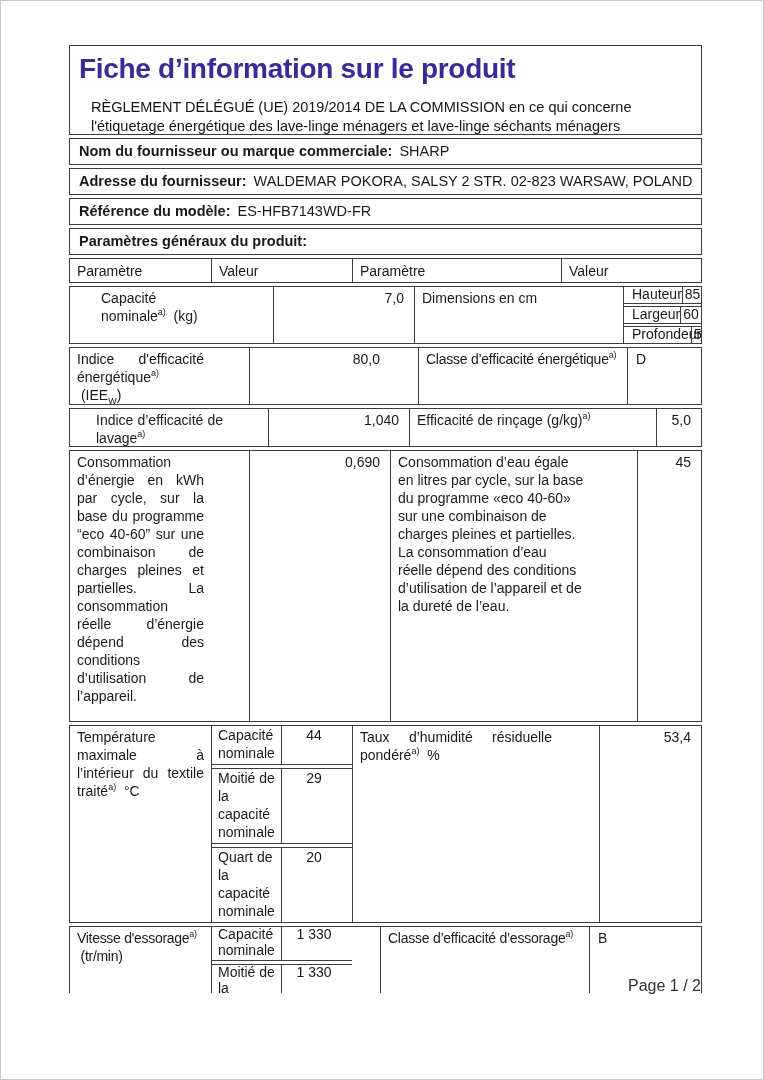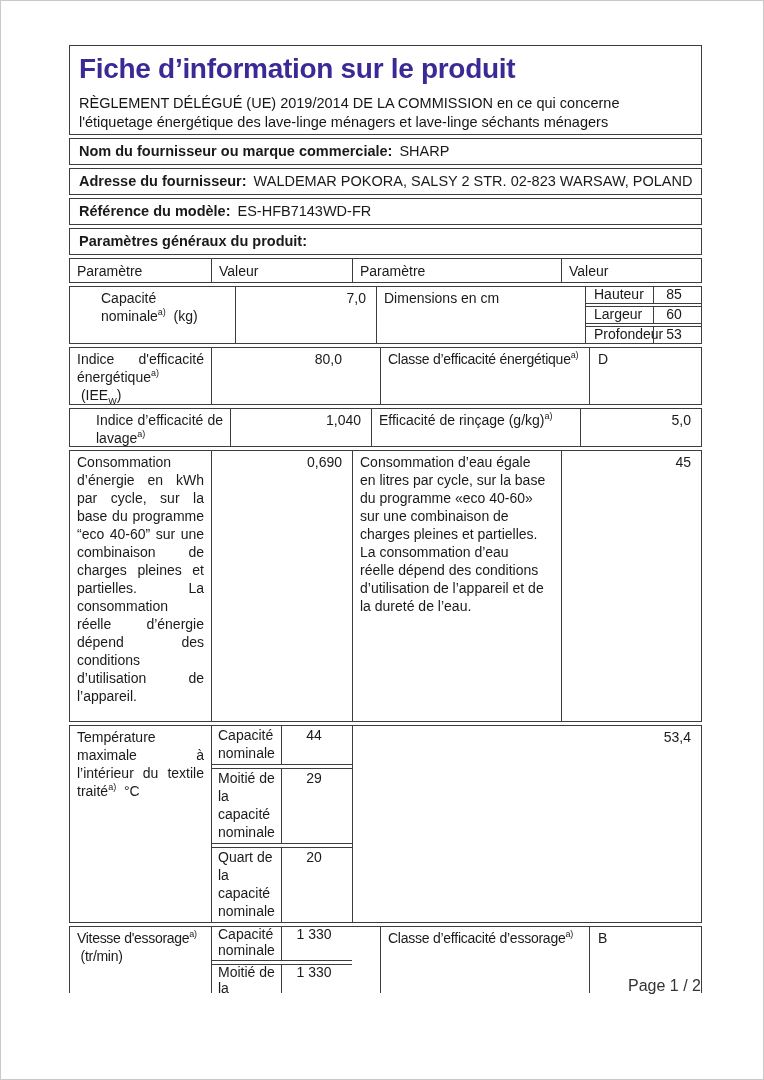--- a/index.html
+++ b/index.html
@@ -8,34 +8,34 @@
     border:1px solid #c9c9c9;box-sizing:border-box;
     font-family:"Liberation Sans","DejaVu Sans",sans-serif;
     color:#1a1a1a;font-size:14px;line-height:18px;
     -webkit-font-smoothing:antialiased;
   }
   .sheet{position:absolute;left:68px;top:44px;width:633px;}
   .box{border:1.5px solid #3d3d3d;margin-bottom:3px;background:#fff;box-sizing:border-box;overflow:hidden;}
   
   .titlebox{height:90px;padding:6px 9px 16px;}
   h1{margin:0 0 8px;font-size:28px;line-height:34px;font-weight:bold;color:#3b2a96;letter-spacing:-0.3px;}
-  .reg{margin:0;font-size:14.5px;line-height:19px;color:#151515;}
+  .reg{margin:12px;font-size:14.5px;line-height:19px;color:#151515;}
   
   .inforow{height:27px;padding:3px 9px;font-size:14.5px;white-space:nowrap;}
   .b{font-weight:bold;}
   .inforow .v{margin-left:7px;}
   
   .trow{display:flex;align-items:stretch;}
   .cell{box-sizing:border-box;overflow:hidden;}
   .cell + .cell{border-left:1.5px solid #3d3d3d;}
   .c1{width:141px;padding:2px 7px 3px;}
   .c2{width:141px;}
   .c3{width:209px;padding:2px 9px 3px 7px;}
   .c4{flex:1;}
-  .num{text-align:right;padding:2px 10px 3px 4px;}
+  .num{text-align:right;padding:2px 10px 3px 4px;margin-left:38px;}
   .letter{text-align:left;padding:2px 4px 3px 8px;}
   .just{text-align:justify;}
   .pre{white-space:pre-line;}
   .oneline{white-space:nowrap;letter-spacing:-0.25px;margin-left:28px;}
   .ls{letter-spacing:-0.3px;}
   .headrow{height:25px;}
   .headrow .cell{padding:3px 7px;}
   .r1{height:58px;padding-left:24px;} .r2{height:58px;} .r3{height:39px;padding-left:19px;} .r4{height:272px;} .r5{height:198px;}
   .cutwrap{height:67px;overflow:hidden;}
   .cutwrap .box{margin-bottom:0;}
@@ -147,20 +147,21 @@
       </div>
       <div class="subrow">
         <div class="sublabel">Moitié de la capacité nominale</div>
         <div class="subvalue">29</div>
       </div>
       <div class="subrow">
         <div class="sublabel">Quart de la capacité nominale</div>
         <div class="subvalue">20</div>
       </div>
     </div>
+    <div class="cell c3 just">Taux d’humidité résiduelle pondéré<sup>a)</sup>&nbsp; %</div>
     <div class="cell c4 num">53,4</div>
   </div>
 
   <div class="cutwrap">
     <div class="box trow">
       <div class="cell c1 just ls">Vitesse d'essorage<sup>a)</sup><br>&nbsp;(tr/min)</div>
       <div class="cell c2 subcol speed">
         <div class="subrow">
           <div class="sublabel">Capacité nominale</div>
           <div class="subvalue">1 330</div>

